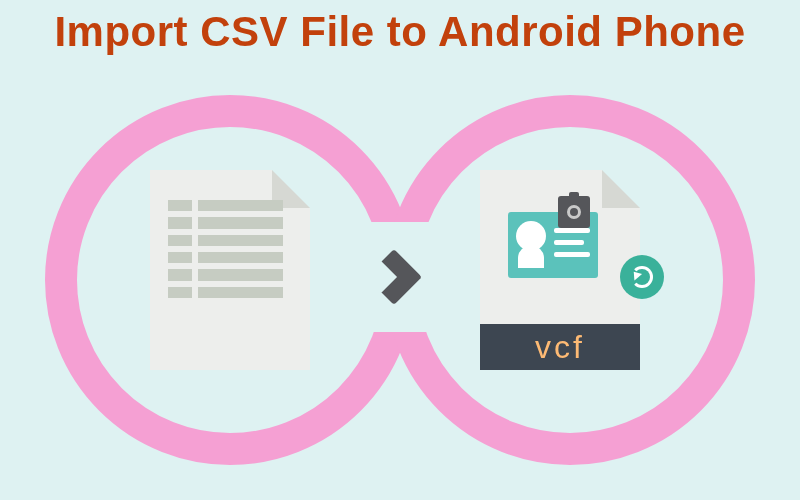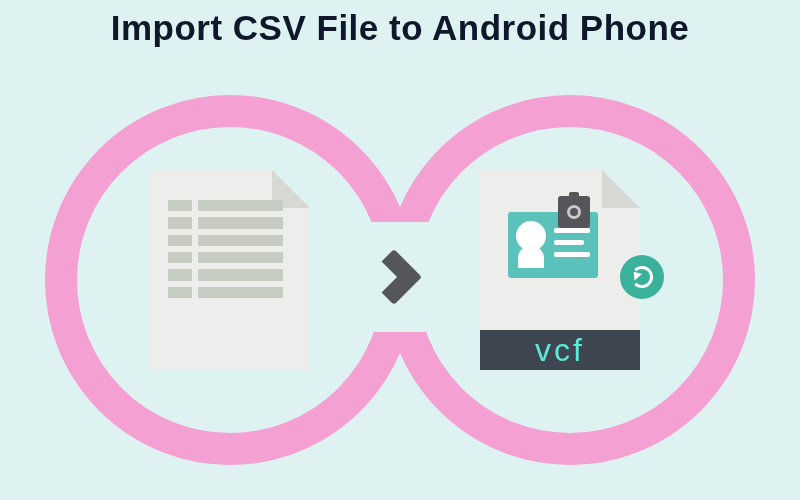--- a/index.html
+++ b/index.html
@@ -10,23 +10,23 @@
   font-family: Arial, Helvetica, sans-serif;
   position: relative;
   overflow: hidden;
 }
 .title {
   position: absolute;
   top: 8px;
   left: 0;
   width: 100%;
   text-align: center;
-  font-size: 35px;
+  font-size: 42px;
   font-weight: 900;
-  color: #0f172a;
+  color: #c2410c;
   letter-spacing: 0.5px;
 }
 .ring {
   position: absolute;
   width: 370px;
   height: 370px;
   border: 32px solid #f5a0d3;
   border-radius: 50%;
   top: 95px;
 }
@@ -86,23 +86,23 @@
   display: flex;
   align-items: center;
   justify-content: center;
   letter-spacing: 3px;
 }
 .vcf-label {
   position: absolute;
   left: 0;
   bottom: 0;
   width: 160px;
-  height: 40px;
+  height: 46px;
   background: #3d4651;
-  color: #5eead4;
+  color: #fdba74;
   font-size: 32px;
   font-weight: 400;
   display: flex;
   align-items: center;
   justify-content: center;
   letter-spacing: 3px;
 }
 .contact-card {
   position: absolute;
   left: 28px;

